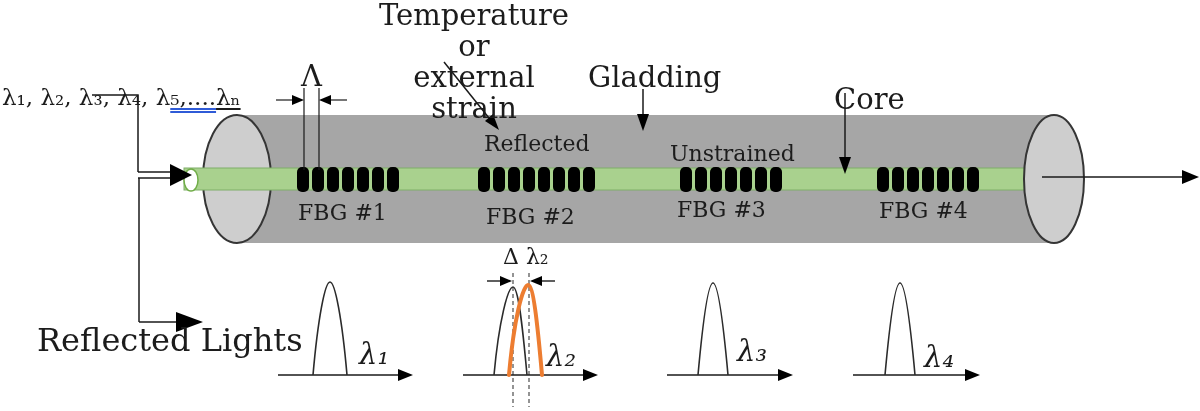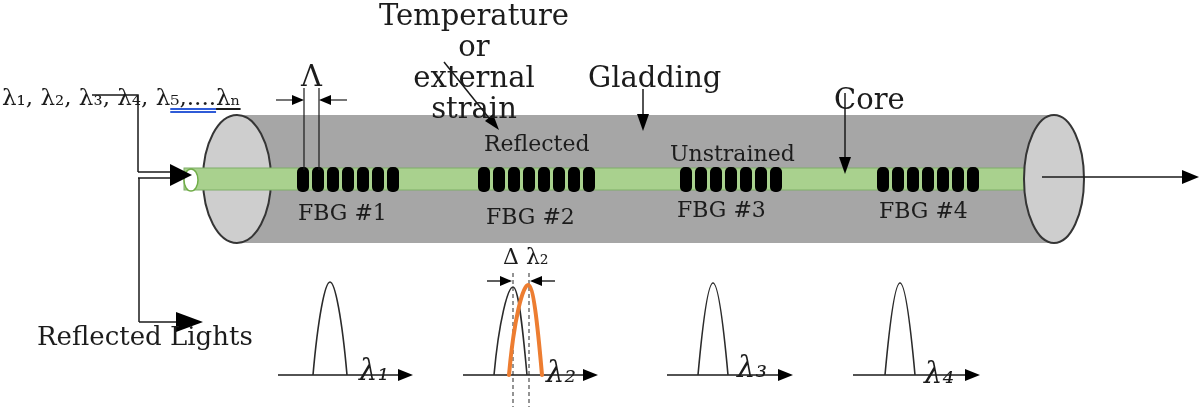--- a/index.html
+++ b/index.html
@@ -5,23 +5,23 @@
   html,body{margin:0;padding:0;background:#ffffff;}
   .stage{
     position:relative;width:1200px;height:411px;background:#ffffff;overflow:hidden;
     font-family:"DejaVu Serif","Liberation Serif",serif;color:#1c1c1c;
   }
   .stage svg{position:absolute;left:0;top:0;}
   .lbl{position:absolute;white-space:pre-line;line-height:1.25;}
   .f24{font-size:29px;}
   .f23{font-size:23px;}
   .f22{font-size:22px;}
-  .f26{font-size:26px;}
+  .f26{font-size:32px;}
   .center{text-align:center;}
-  .italic{font-style:italic;margin-top:16px;}
+  .italic{font-style:italic;}
   .ul-blue{
     text-decoration-line:underline;text-decoration-style:double;
     text-decoration-color:#2f5bd7;text-underline-offset:3px;
   }
   .ul-red{
     text-decoration-line:underline;text-decoration-style:wavy;
     text-decoration-color:#e02b2b;text-underline-offset:3px;text-decoration:underline;
   }
 </style>
 </head>

